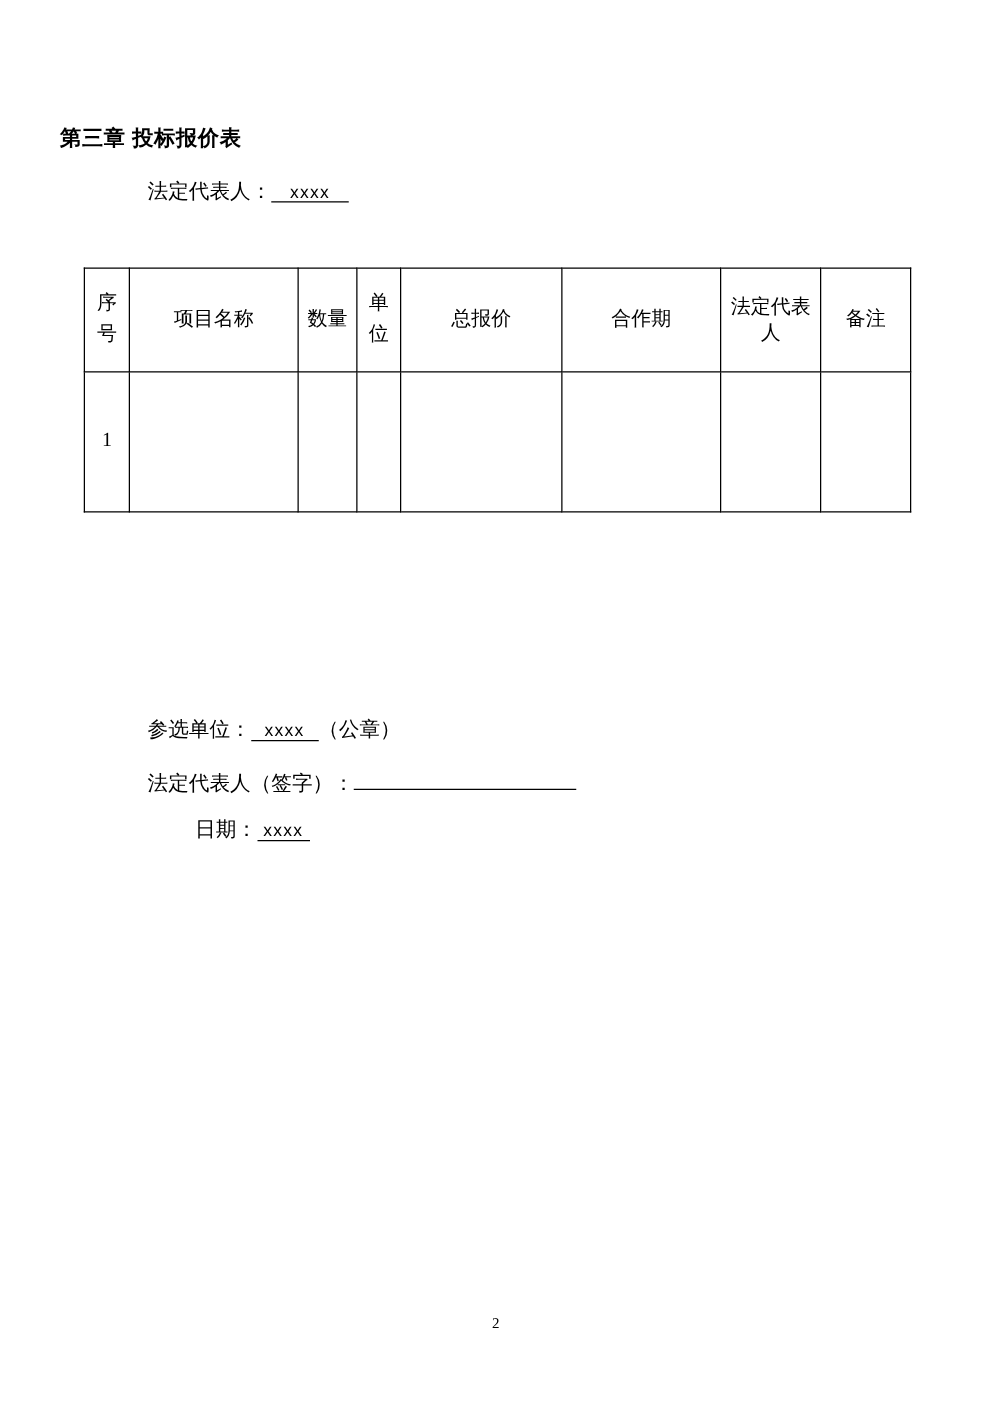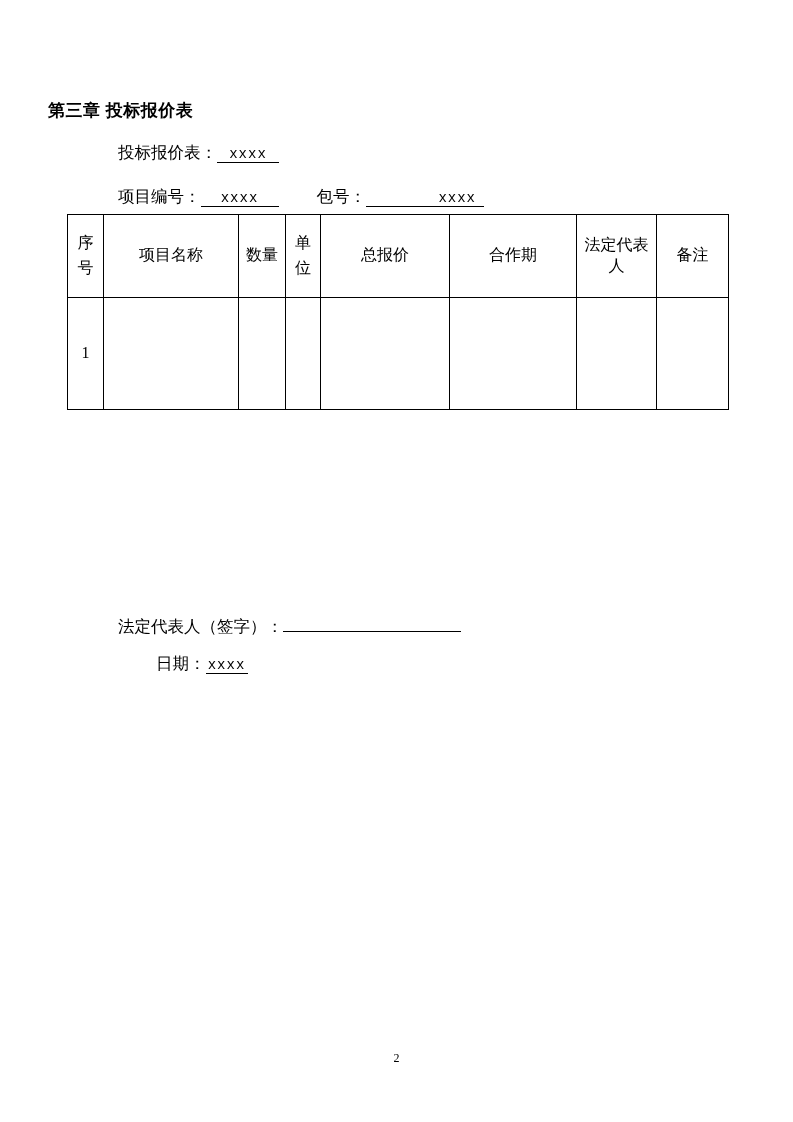--- a/index.html
+++ b/index.html
@@ -39,21 +39,21 @@
     position: absolute;
     font-size: 16.5px;
     white-space: nowrap;
     line-height: 1;
   }
   .field-label { }
   .blank {
     display: inline-block;
     border-bottom: 1px solid #000;
     text-align: center;
-    font-family: Liberation Mono, monospace;
+    font-family: Liberation Sans, sans-serif;
     font-size: 14px;
     letter-spacing: 1px;
     vertical-align: baseline;
     padding-bottom: 1px;
   }
   .blank-proj   { width: 62px; }
   .blank-num    { width: 78px; }
   .blank-pkg    { width: 110px; text-align: right; padding-right: 8px; }
   .blank-unit   { width: 54px; }
   .blank-sign   { width: 178px; }
@@ -104,26 +104,23 @@
   }
 </style>
 </head>
 <body>
 
 <div id="page">
 
   <div class="doc-title">第三章 投标报价表</div>
 
   <div class="form-line" style="left:118px; top:145px;">
-    <span class="field-label">投标报价表：</span><span class="blank blank-proj">xxxx</span>
+    <span class="field-label">法定代表人：</span><span class="blank blank-proj">xxxx</span>
   </div>
 
-  <div class="form-line" style="left:118px; top:189px;">
-    <span class="field-label">项目编号：</span><span class="blank blank-num">xxxx</span><span class="gap-pkg"></span><span class="field-label">包号：</span><span class="blank blank-pkg">xxxx</span>
-  </div>
 
   <table id="price-table">
     <colgroup>
       <col style="width:36px">
       <col style="width:135px">
       <col style="width:47px">
       <col style="width:35px">
       <col style="width:129px">
       <col style="width:127px">
       <col style="width:80px">
@@ -164,20 +161,23 @@
         <td></td>
         <td></td>
         <td></td>
         <td></td>
         <td></td>
         <td></td>
       </tr>
     </tbody>
   </table>
 
+  <div class="form-line" style="left:118px; top:576px;">
+    <span class="field-label">参选单位：</span><span class="blank blank-unit">xxxx</span><span>（公章）</span>
+  </div>
 
   <div class="form-line" style="left:118px; top:619px;text-align:center;">
     <span class="field-label">法定代表人（签字）：</span><span class="blank blank-sign"></span>
   </div>
 
   <div class="form-line" style="left:118px; top:656px;margin-left:38px;">
     <span class="field-label">日期：</span><span class="blank blank-date">xxxx</span>
   </div>
 
   <div class="page-number">2</div>

